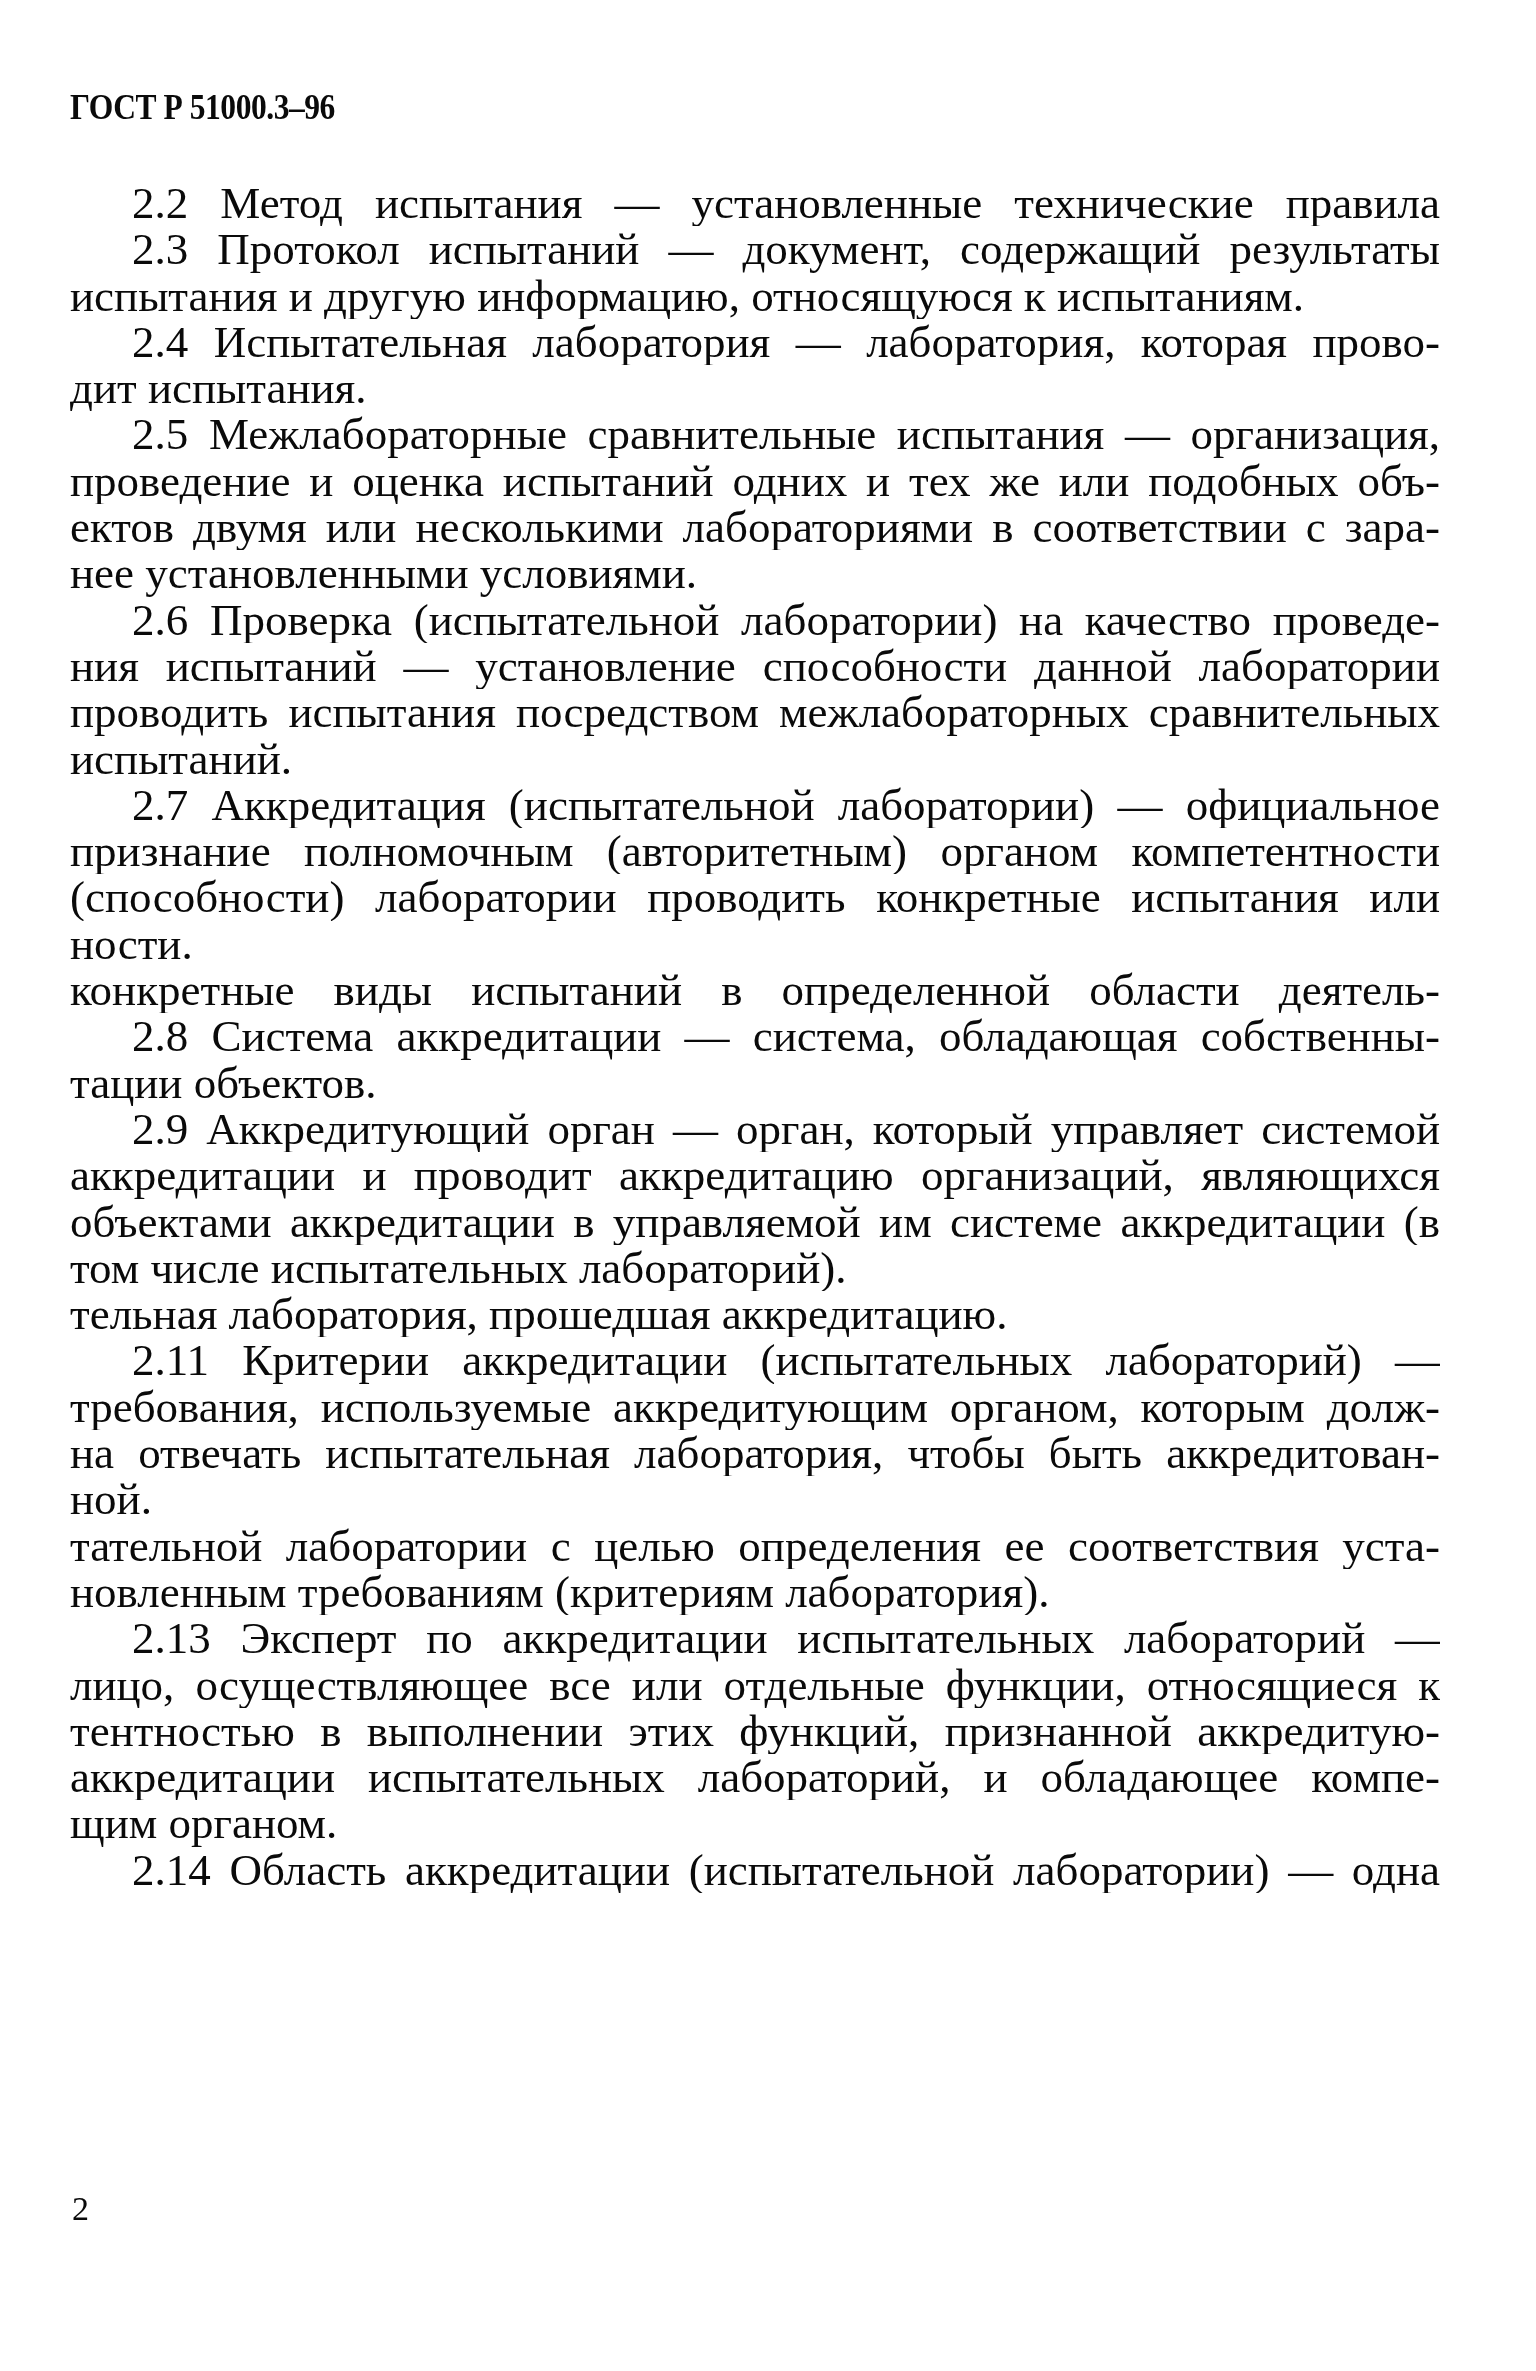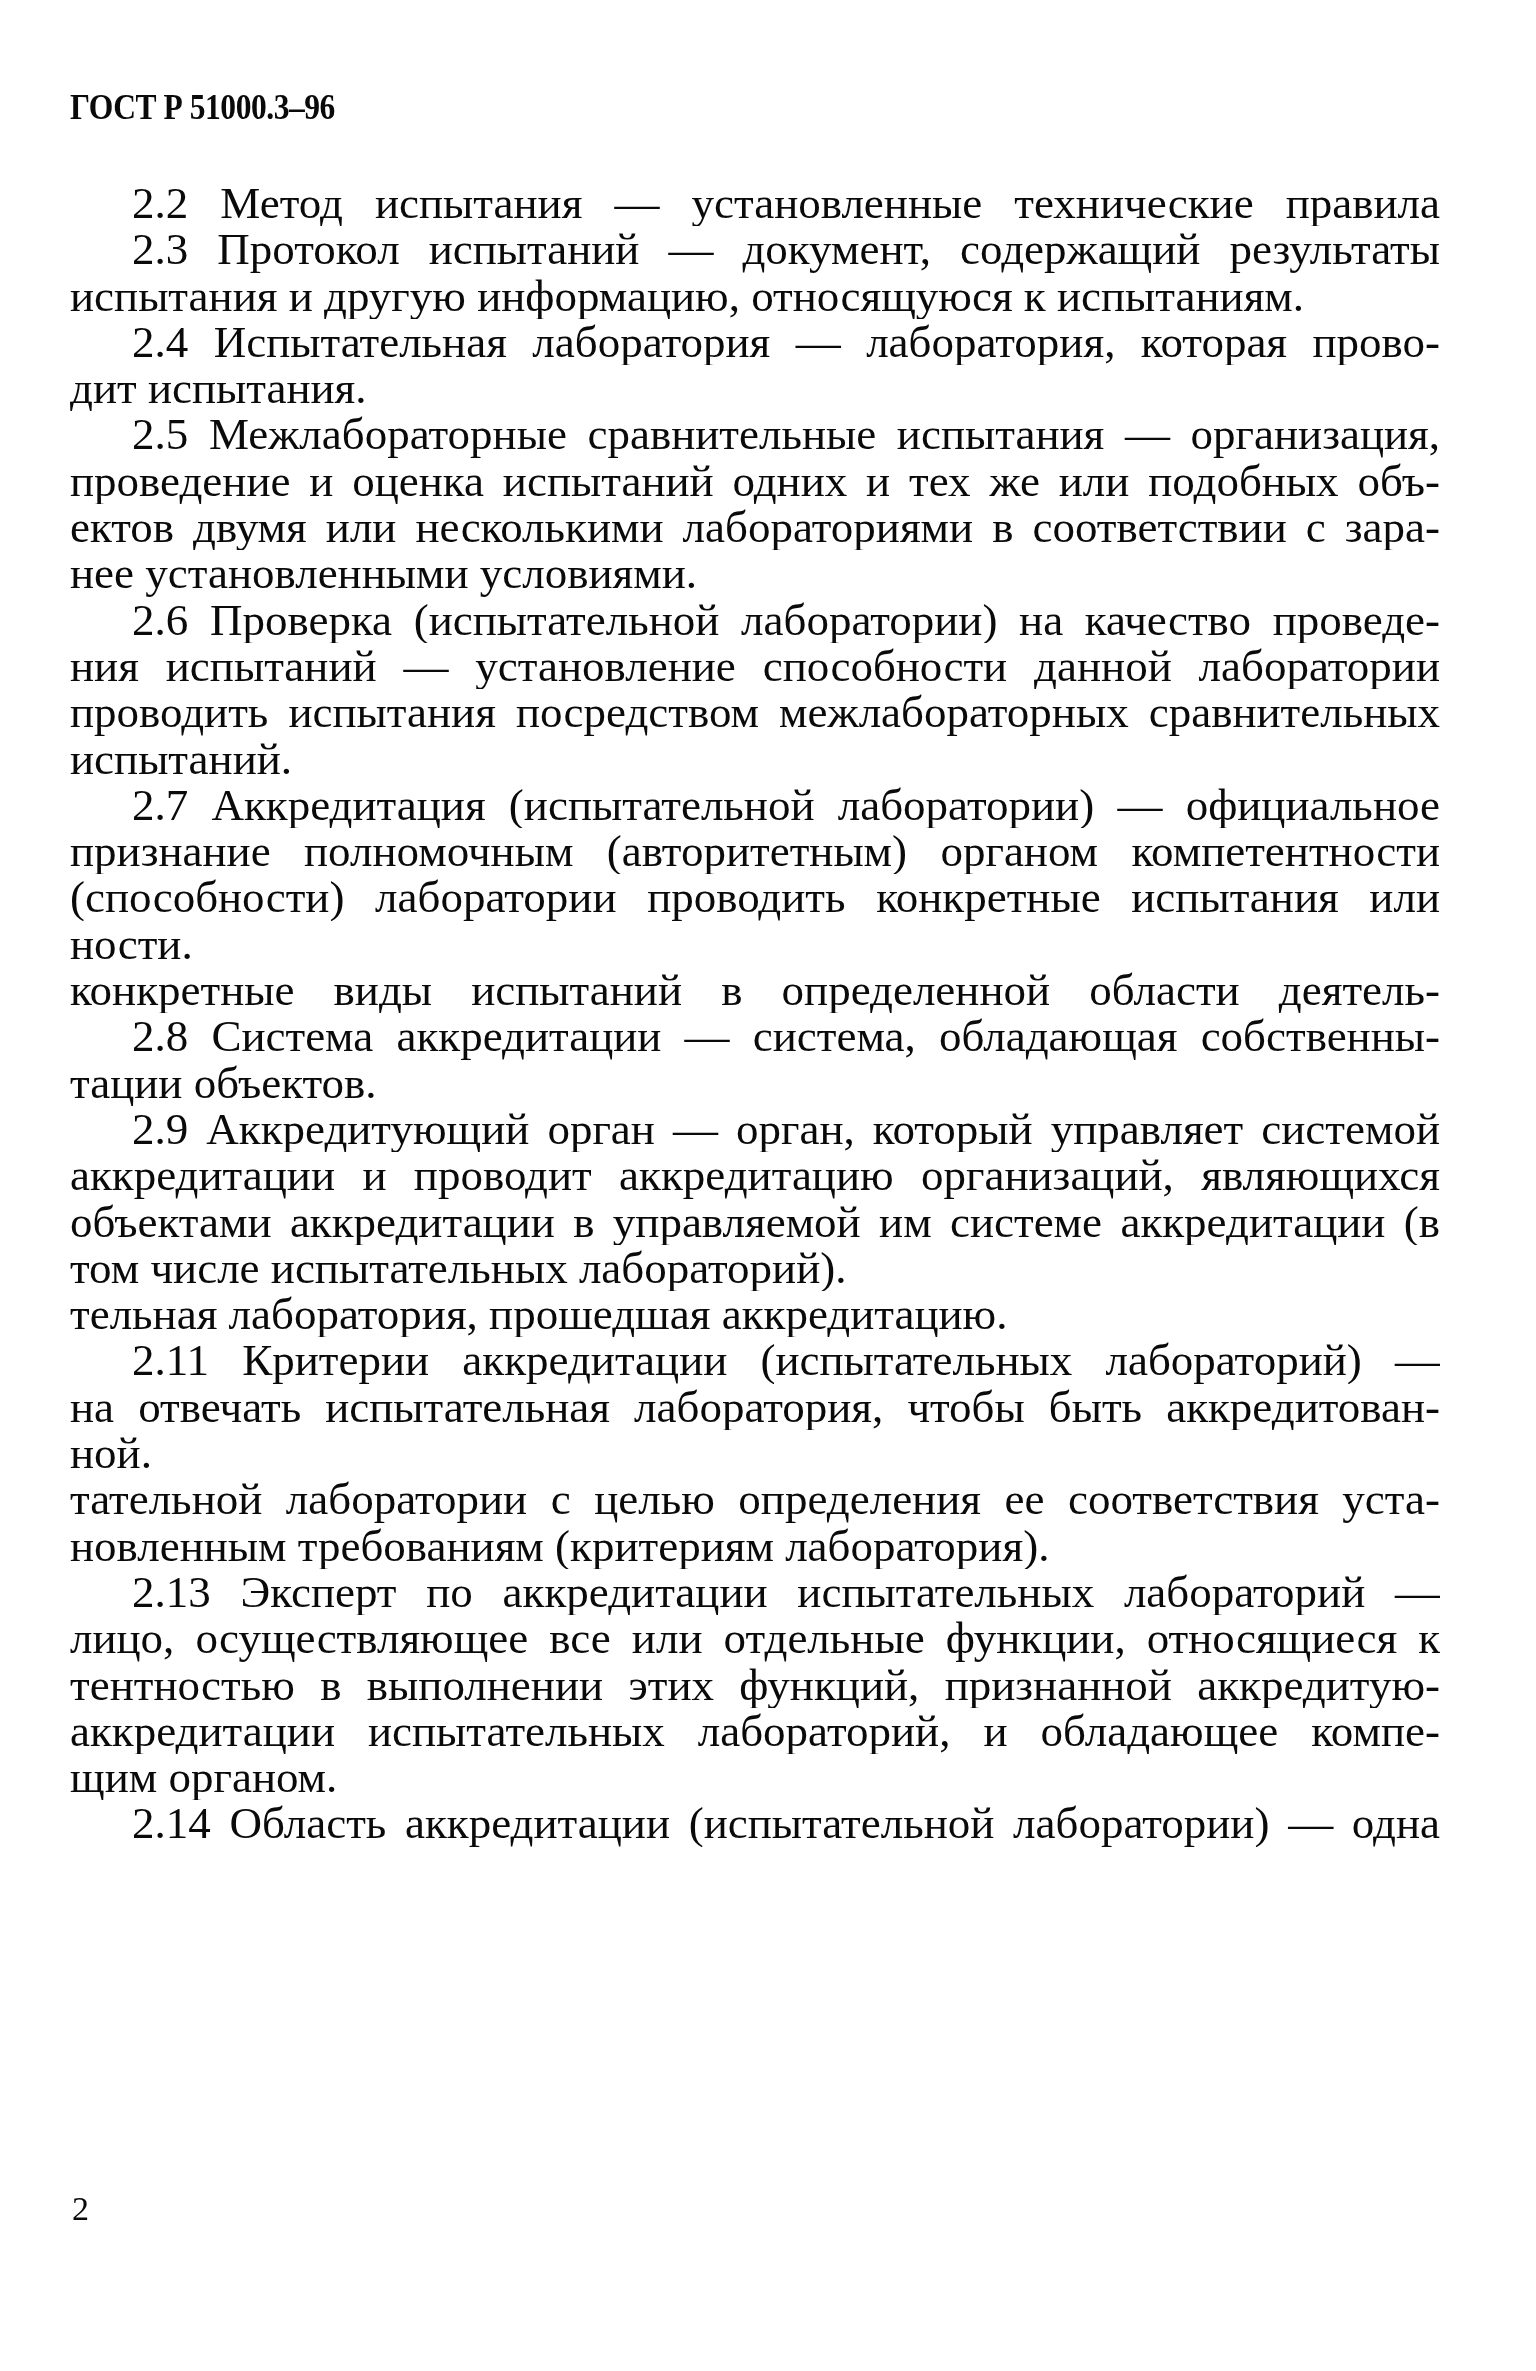--- a/index.html
+++ b/index.html
@@ -115,20 +115,21 @@
       <span class="line">объектами аккредитации в управляемой им системе аккредитации (в</span>
       <span class="line last">том числе испытательных лабораторий).</span>
     </div>
 
     <div>
       <span class="line last">тельная лаборатория, прошедшая аккредитацию.</span>
     </div>
 
     <div>
       <span class="line first">2.11 Критерии аккредитации (испытательных лабораторий) —</span>
+      <span class="line">требования, используемые аккредитующим органом, которым долж-</span>
       <span class="line">на отвечать испытательная лаборатория, чтобы быть аккредитован-</span>
       <span class="line last">ной.</span>
     </div>
 
     <div>
       <span class="line">тательной лаборатории с целью определения ее соответствия уста-</span>
       <span class="line last">новленным требованиям (критериям лаборатория).</span>
     </div>
 
     <div>

